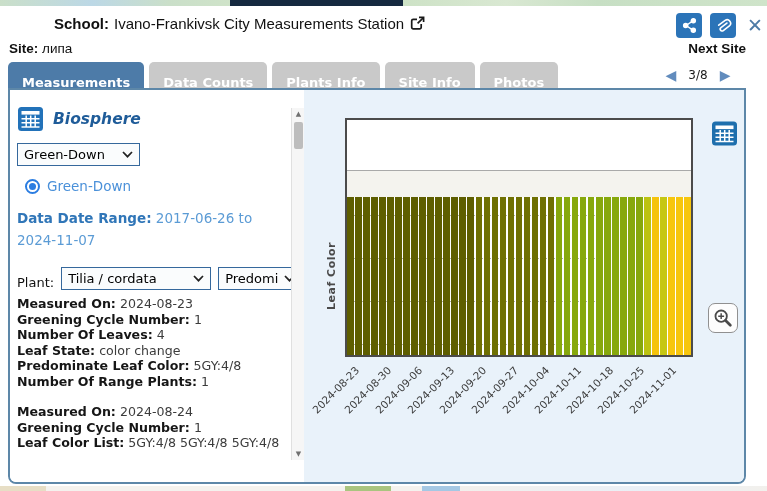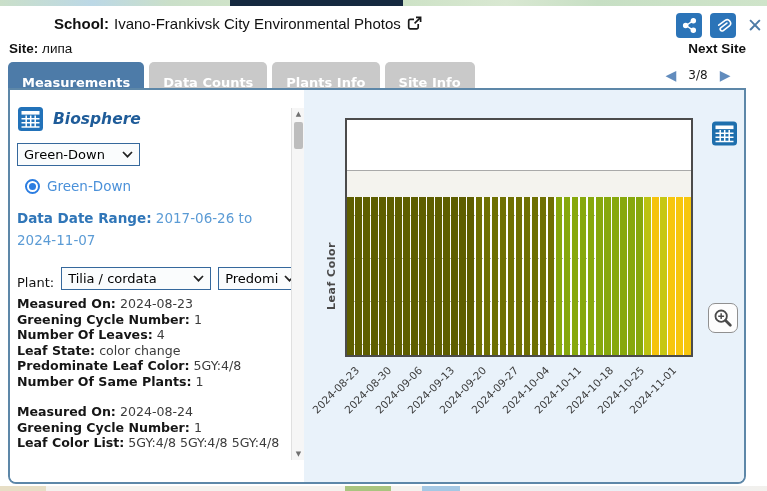--- a/index.html
+++ b/index.html
@@ -113,21 +113,21 @@
 <body>
 
 <div class="stage">
   <div class="map-top"></div>
   <div class="map-bottom"></div>
 
   <div class="dialog">
 
     <div class="school-line">
       <b>School:</b>
-      <span>Ivano-Frankivsk City Environmental Photos</span>
+      <span>Ivano-Frankivsk City Measurements Station</span>
       <span style="display:flex;">
         <svg width="17" height="17" viewBox="0 0 17 17">
           <path d="M12.2 9v3.3a1.5 1.5 0 0 1-1.5 1.5H4.2a1.5 1.5 0 0 1-1.5-1.5V5.8a1.5 1.5 0 0 1 1.5-1.5H8" fill="none" stroke="#1a1a1a" stroke-width="1.7"></path>
           <path d="M10 2.4h4.6V7" fill="none" stroke="#1a1a1a" stroke-width="1.7"></path>
           <path d="M14.2 2.8 8.6 8.4" fill="none" stroke="#1a1a1a" stroke-width="1.7"></path>
         </svg>
       </span>
     </div>
     <div class="site-line">
       <b>Site:</b>
@@ -157,20 +157,21 @@
       </div>
       <div class="close-x">✕</div>
     </div>
     <div class="next-site">Next Site</div>
 
     <div class="tabs">
       <div class="tab active">Measurements</div>
       <div class="tab">Data Counts</div>
       <div class="tab">Plants Info</div>
       <div class="tab">Site Info</div>
+      <div class="tab">Photos</div>
     </div>
     <div class="pager">
       <span class="arrow">◀</span>
       <span class="pagenum">3/8</span>
       <span class="arrow">▶</span>
     </div>
 
     <div class="tab-content">
 
       <div class="left-col">
@@ -233,21 +234,21 @@
           </div>
         </div>
 
         <div class="mlist">
             <div class="mblock">
               <div class="mline"><span class="mlabel">Measured On:</span> 2024-08-23</div>
               <div class="mline"><span class="mlabel">Greening Cycle Number:</span> 1</div>
               <div class="mline"><span class="mlabel">Number Of Leaves:</span> 4</div>
               <div class="mline"><span class="mlabel">Leaf State:</span> color change</div>
               <div class="mline"><span class="mlabel">Predominate Leaf Color:</span> 5GY:4/8</div>
-              <div class="mline"><span class="mlabel">Number Of Same Plants:</span> 1</div>
+              <div class="mline"><span class="mlabel">Number Of Range Plants:</span> 1</div>
             </div>
             <div class="mblock">
               <div class="mline"><span class="mlabel">Measured On:</span> 2024-08-24</div>
               <div class="mline"><span class="mlabel">Greening Cycle Number:</span> 1</div>
               <div class="mline"><span class="mlabel">Leaf Color List:</span> 5GY:4/8 5GY:4/8 5GY:4/8</div>
             </div>
           </div>
       </div>
 
       <div class="vscroll">

